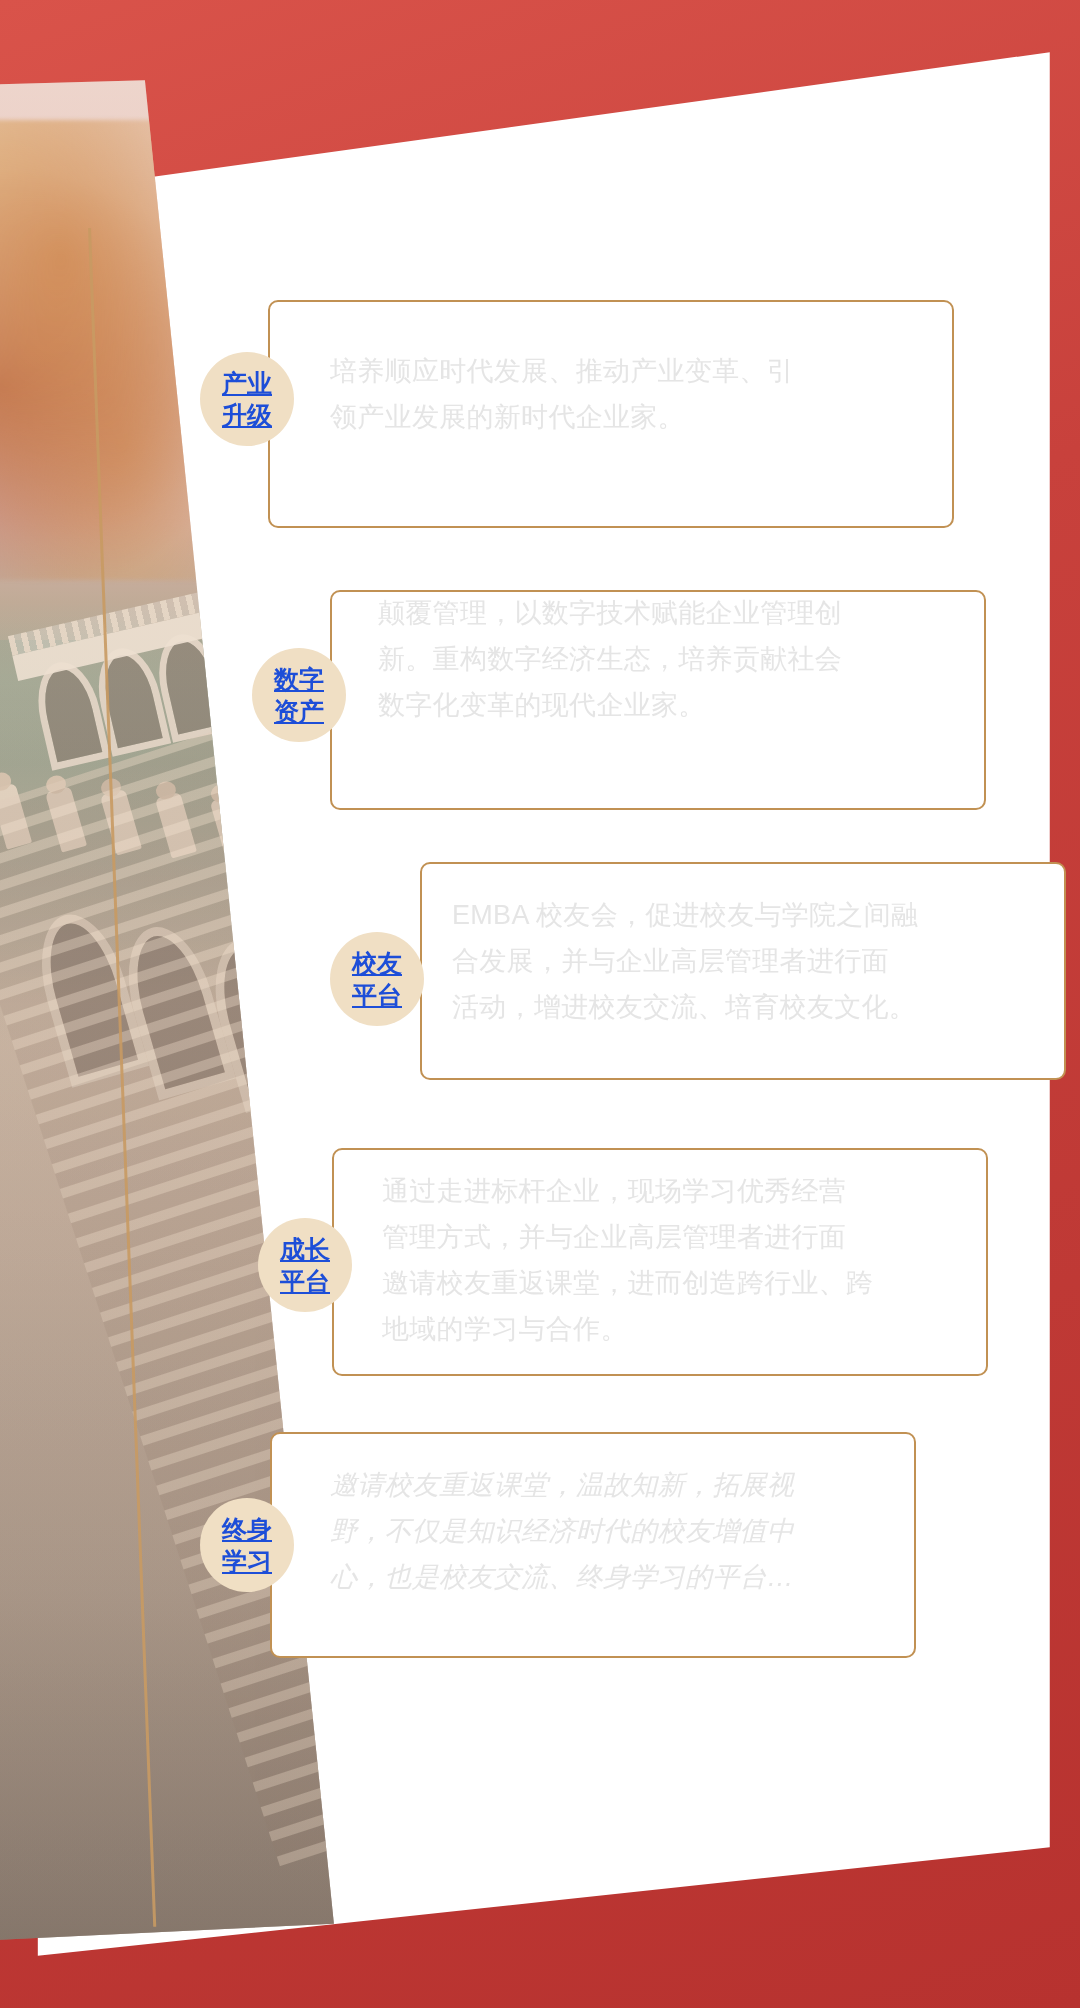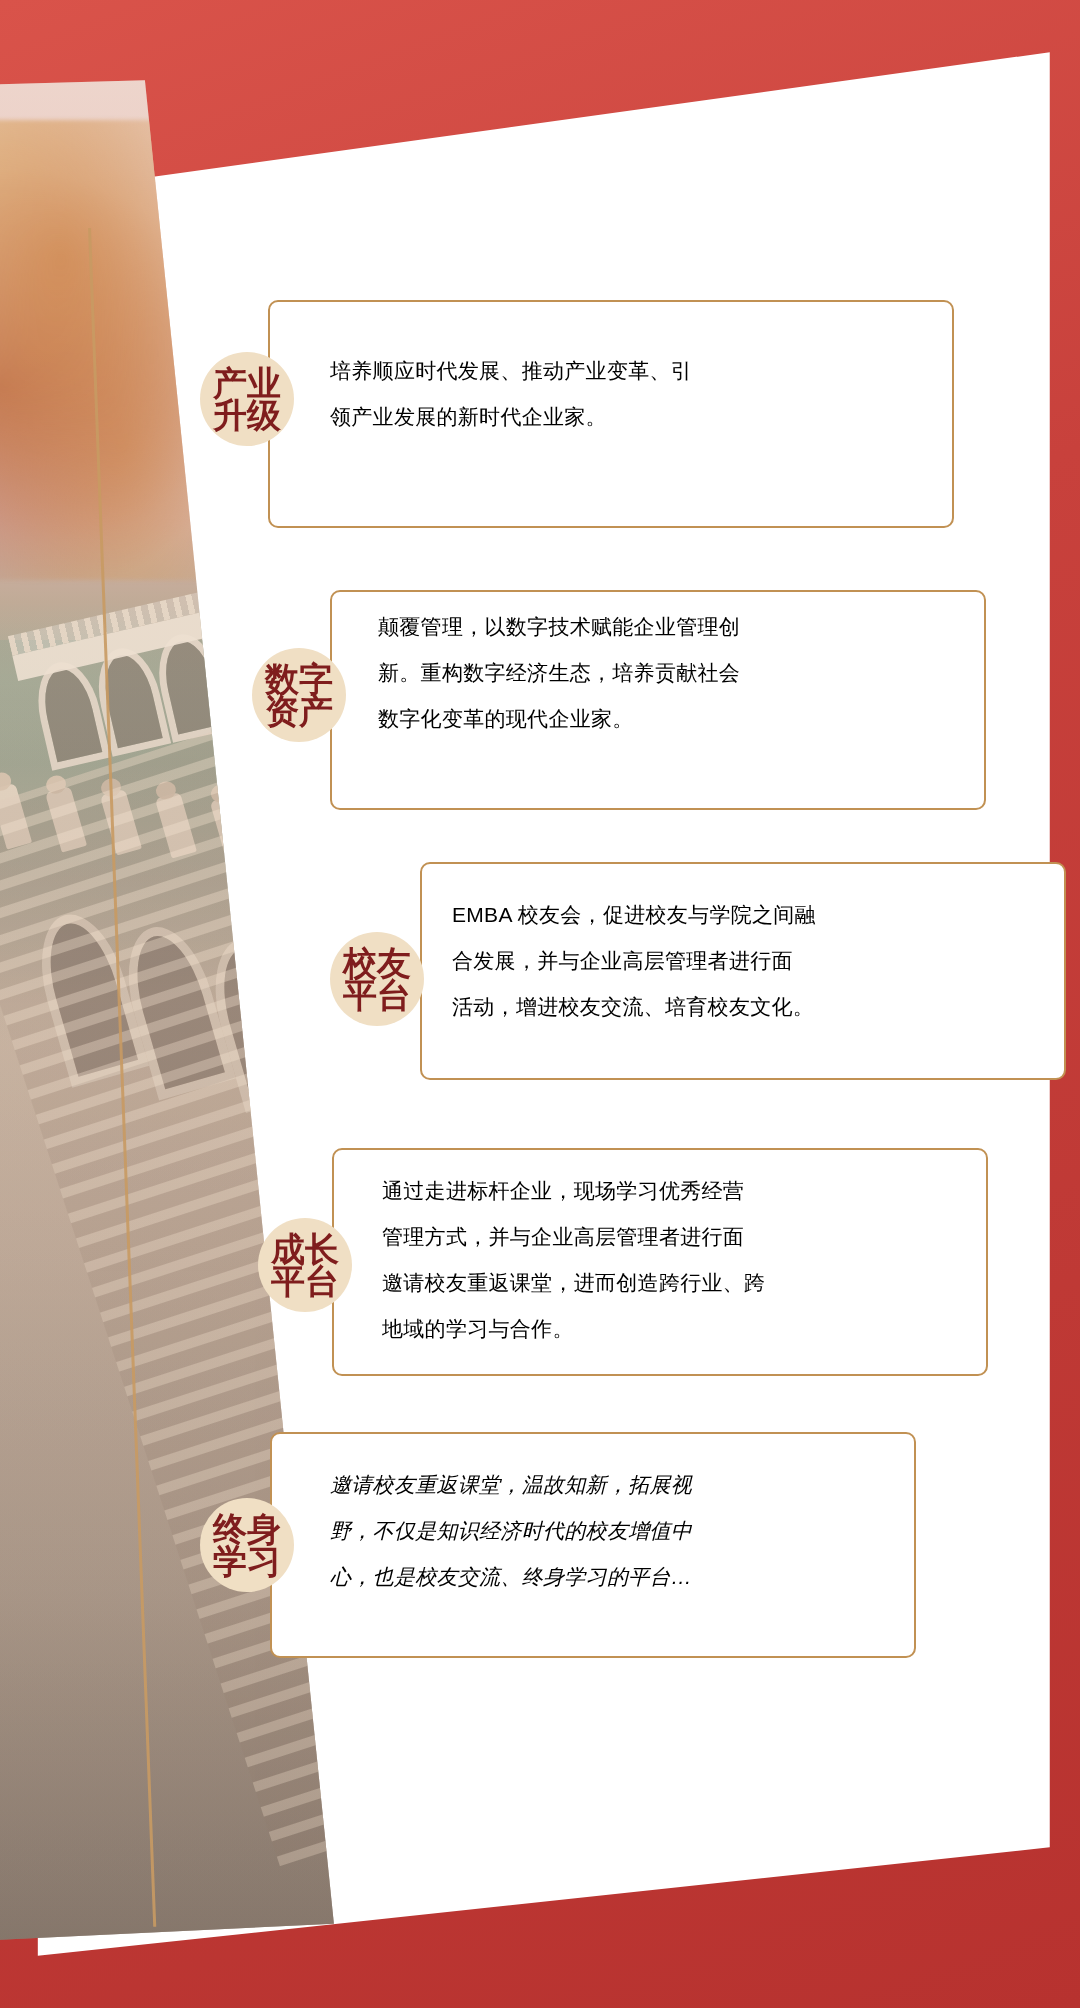--- a/index.html
+++ b/index.html
@@ -191,42 +191,43 @@
   }
   .card-box {
     position: absolute;
     border: 2px solid #c19153;
     border-radius: 10px;
     background: #ffffff;
     box-sizing: border-box;
   }
   .card-text {
     position: absolute;
-    color: #000000;
-    font-size: 21px;
+    color: #e5e5e5;
+    font-size: 27px;
     line-height: 46px;
     letter-spacing: 0.3px;
     white-space: pre-wrap;
   }
   .badge {
     position: absolute;
     width: 94px;
     height: 94px;
     border-radius: 50%;
     background: #f0dfc4;
-    color: #7f1d1d;
+    color: #1d4ed8;
     font-weight: bold;
-    font-size: 34px;
+    font-size: 25px;
     line-height: 32px;
     display: flex;
     align-items: center;
     justify-content: center;
     text-align: center;
     white-space: pre-line;
     z-index: 3;
+    text-decoration: underline;
   }
 </style>
 </head>
 <body>
 
 <div id="poster">
   <div class="bg-red"></div>
   <div class="white-card"></div>
 
   <div class="photo">
@@ -269,21 +270,21 @@
     <div class="item">
       <div class="card-box" style="left:268px; top:300px; width:686px; height:228px;"></div>
       <div class="card-text" style="left:330px; top:348px; width:600px;">培养顺应时代发展、推动产业变革、引
 领产业发展的新时代企业家。</div>
       <div class="badge" style="left:200px; top:352px;">产业
 升级</div>
     </div>
 
     <div class="item">
       <div class="card-box" style="left:330px; top:590px; width:656px; height:220px;"></div>
-      <div class="card-text" style="left:378px; top:604px; width:580px;">颠覆管理，以数字技术赋能企业管理创
+      <div class="card-text" style="left:378px; top:590px; width:580px;">颠覆管理，以数字技术赋能企业管理创
 新。重构数字经济生态，培养贡献社会
 数字化变革的现代企业家。</div>
       <div class="badge" style="left:252px; top:648px;text-align:right;">数字
 资产</div>
     </div>
 
     <div class="item">
       <div class="card-box" style="left:420px; top:862px; width:646px; height:218px;"></div>
       <div class="card-text" style="left:452px; top:892px; width:600px;">EMBA 校友会，促进校友与学院之间融
 合发展，并与企业高层管理者进行面

